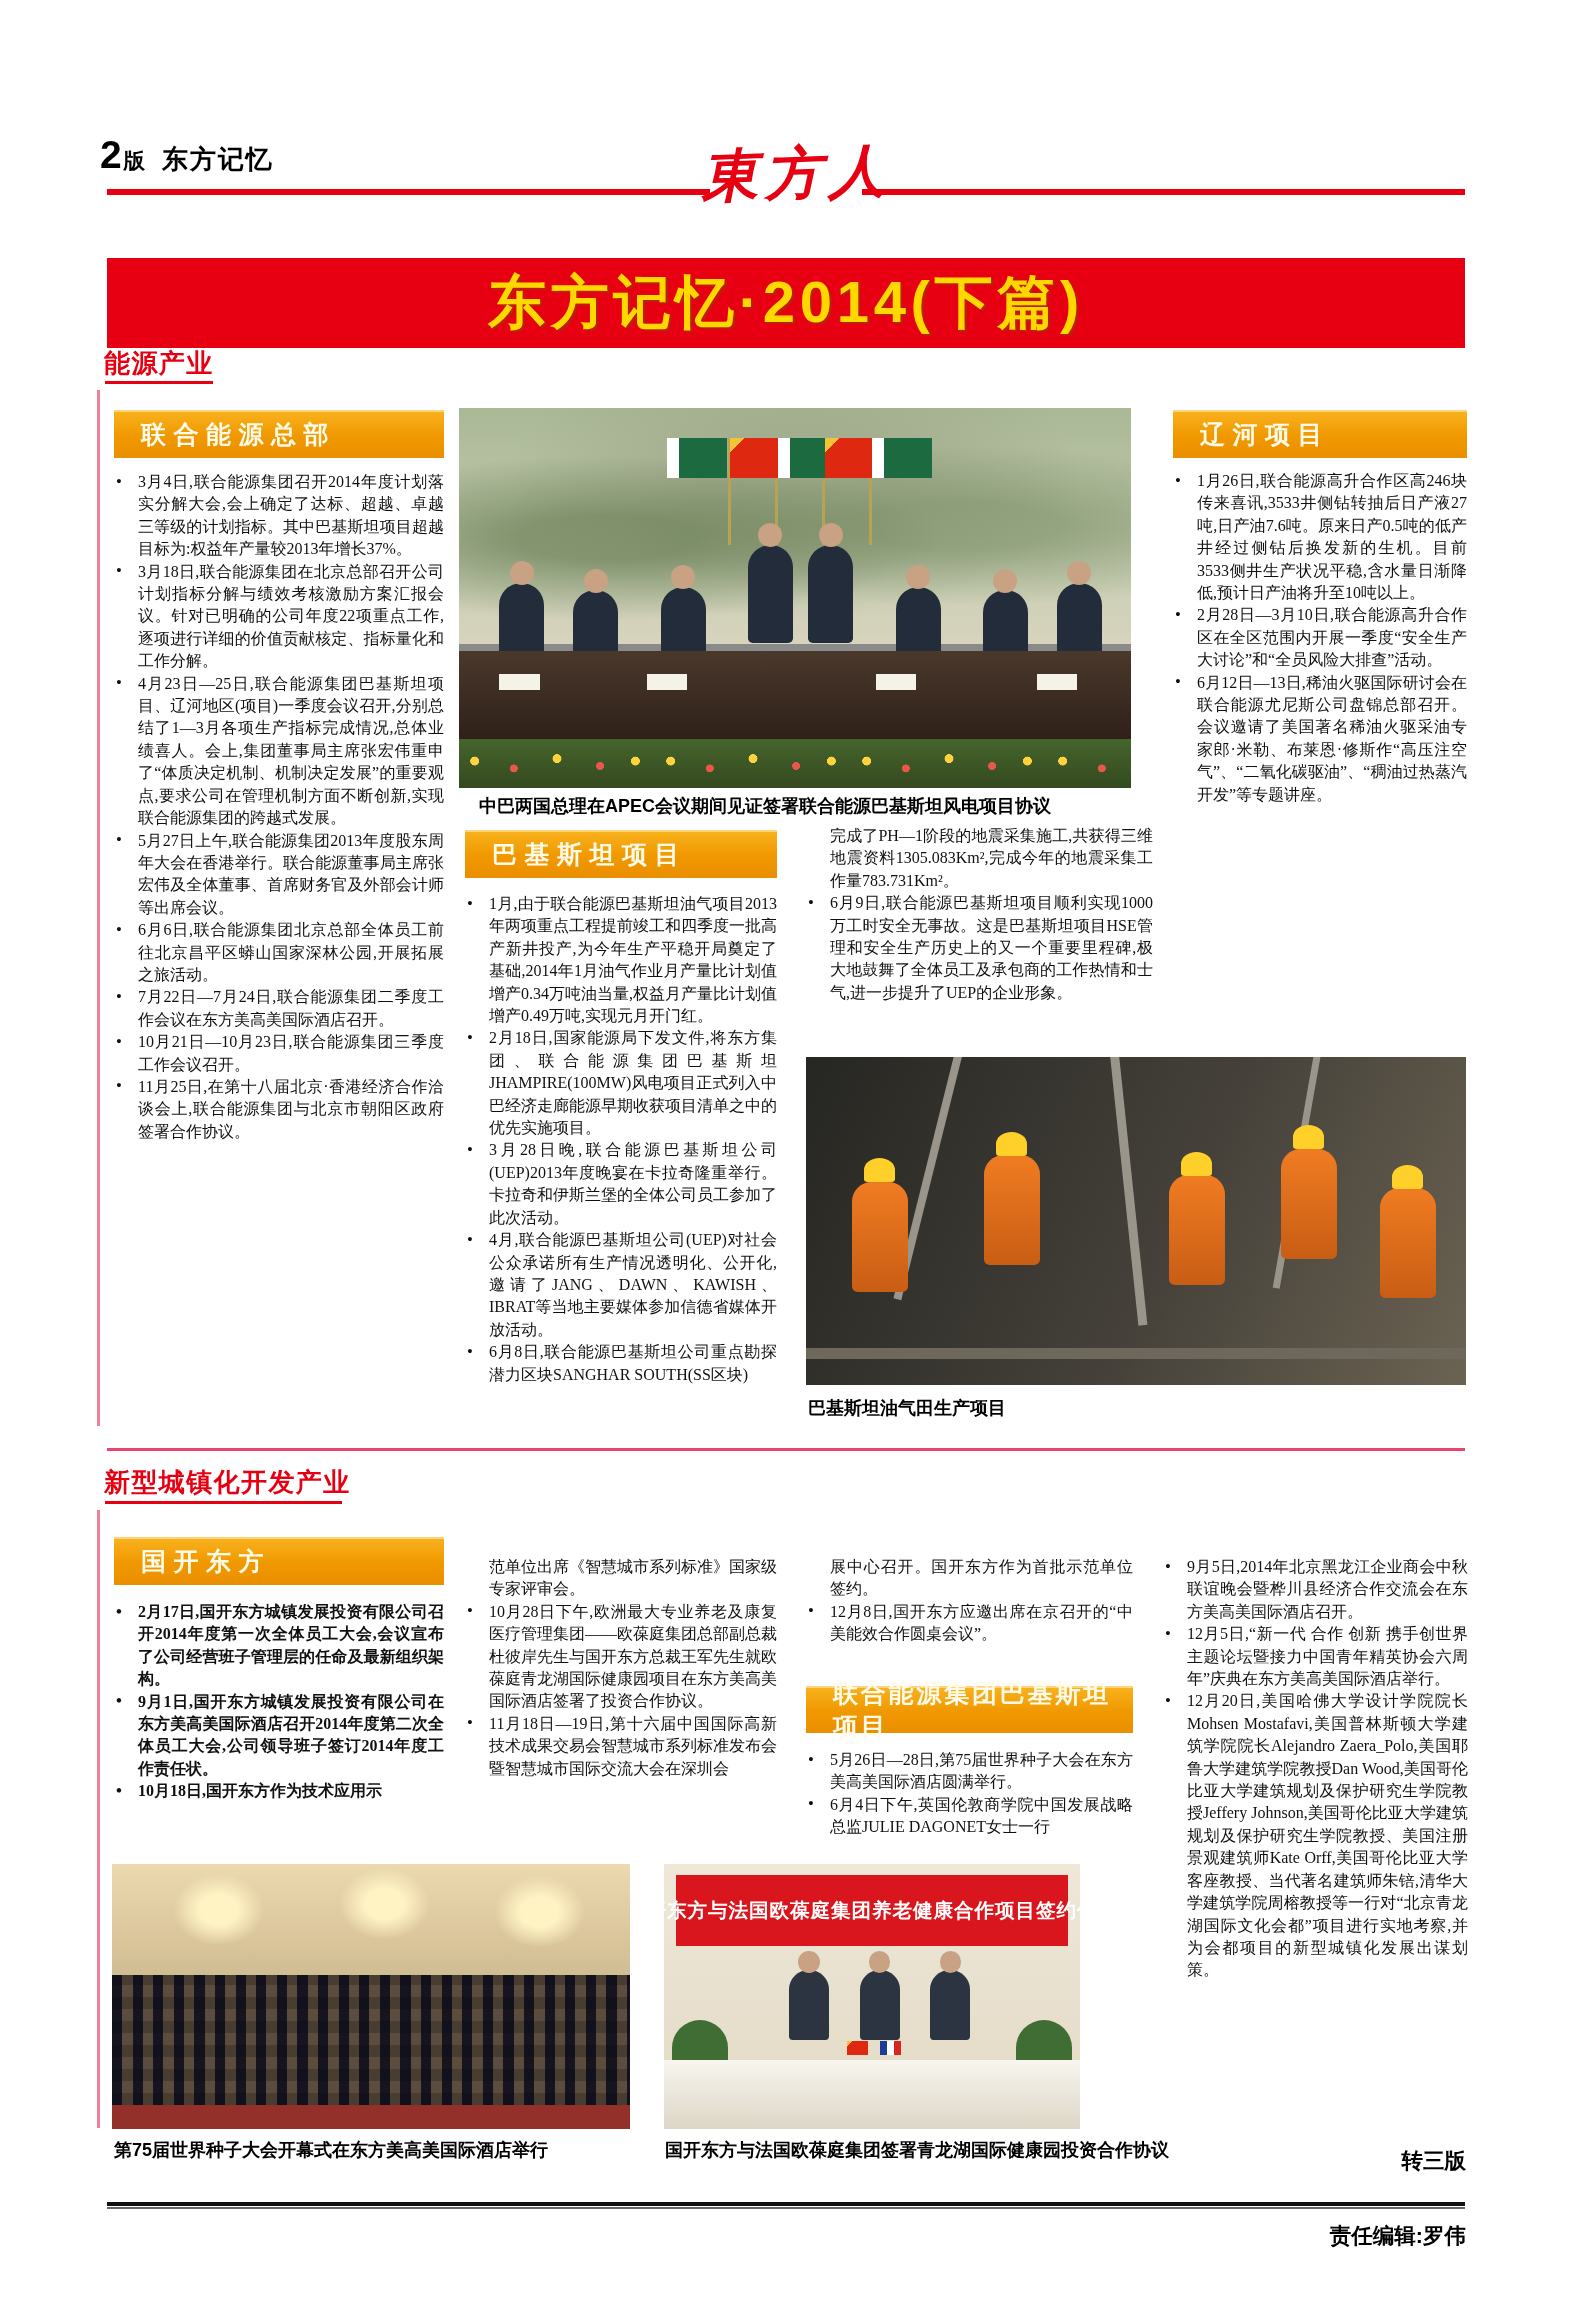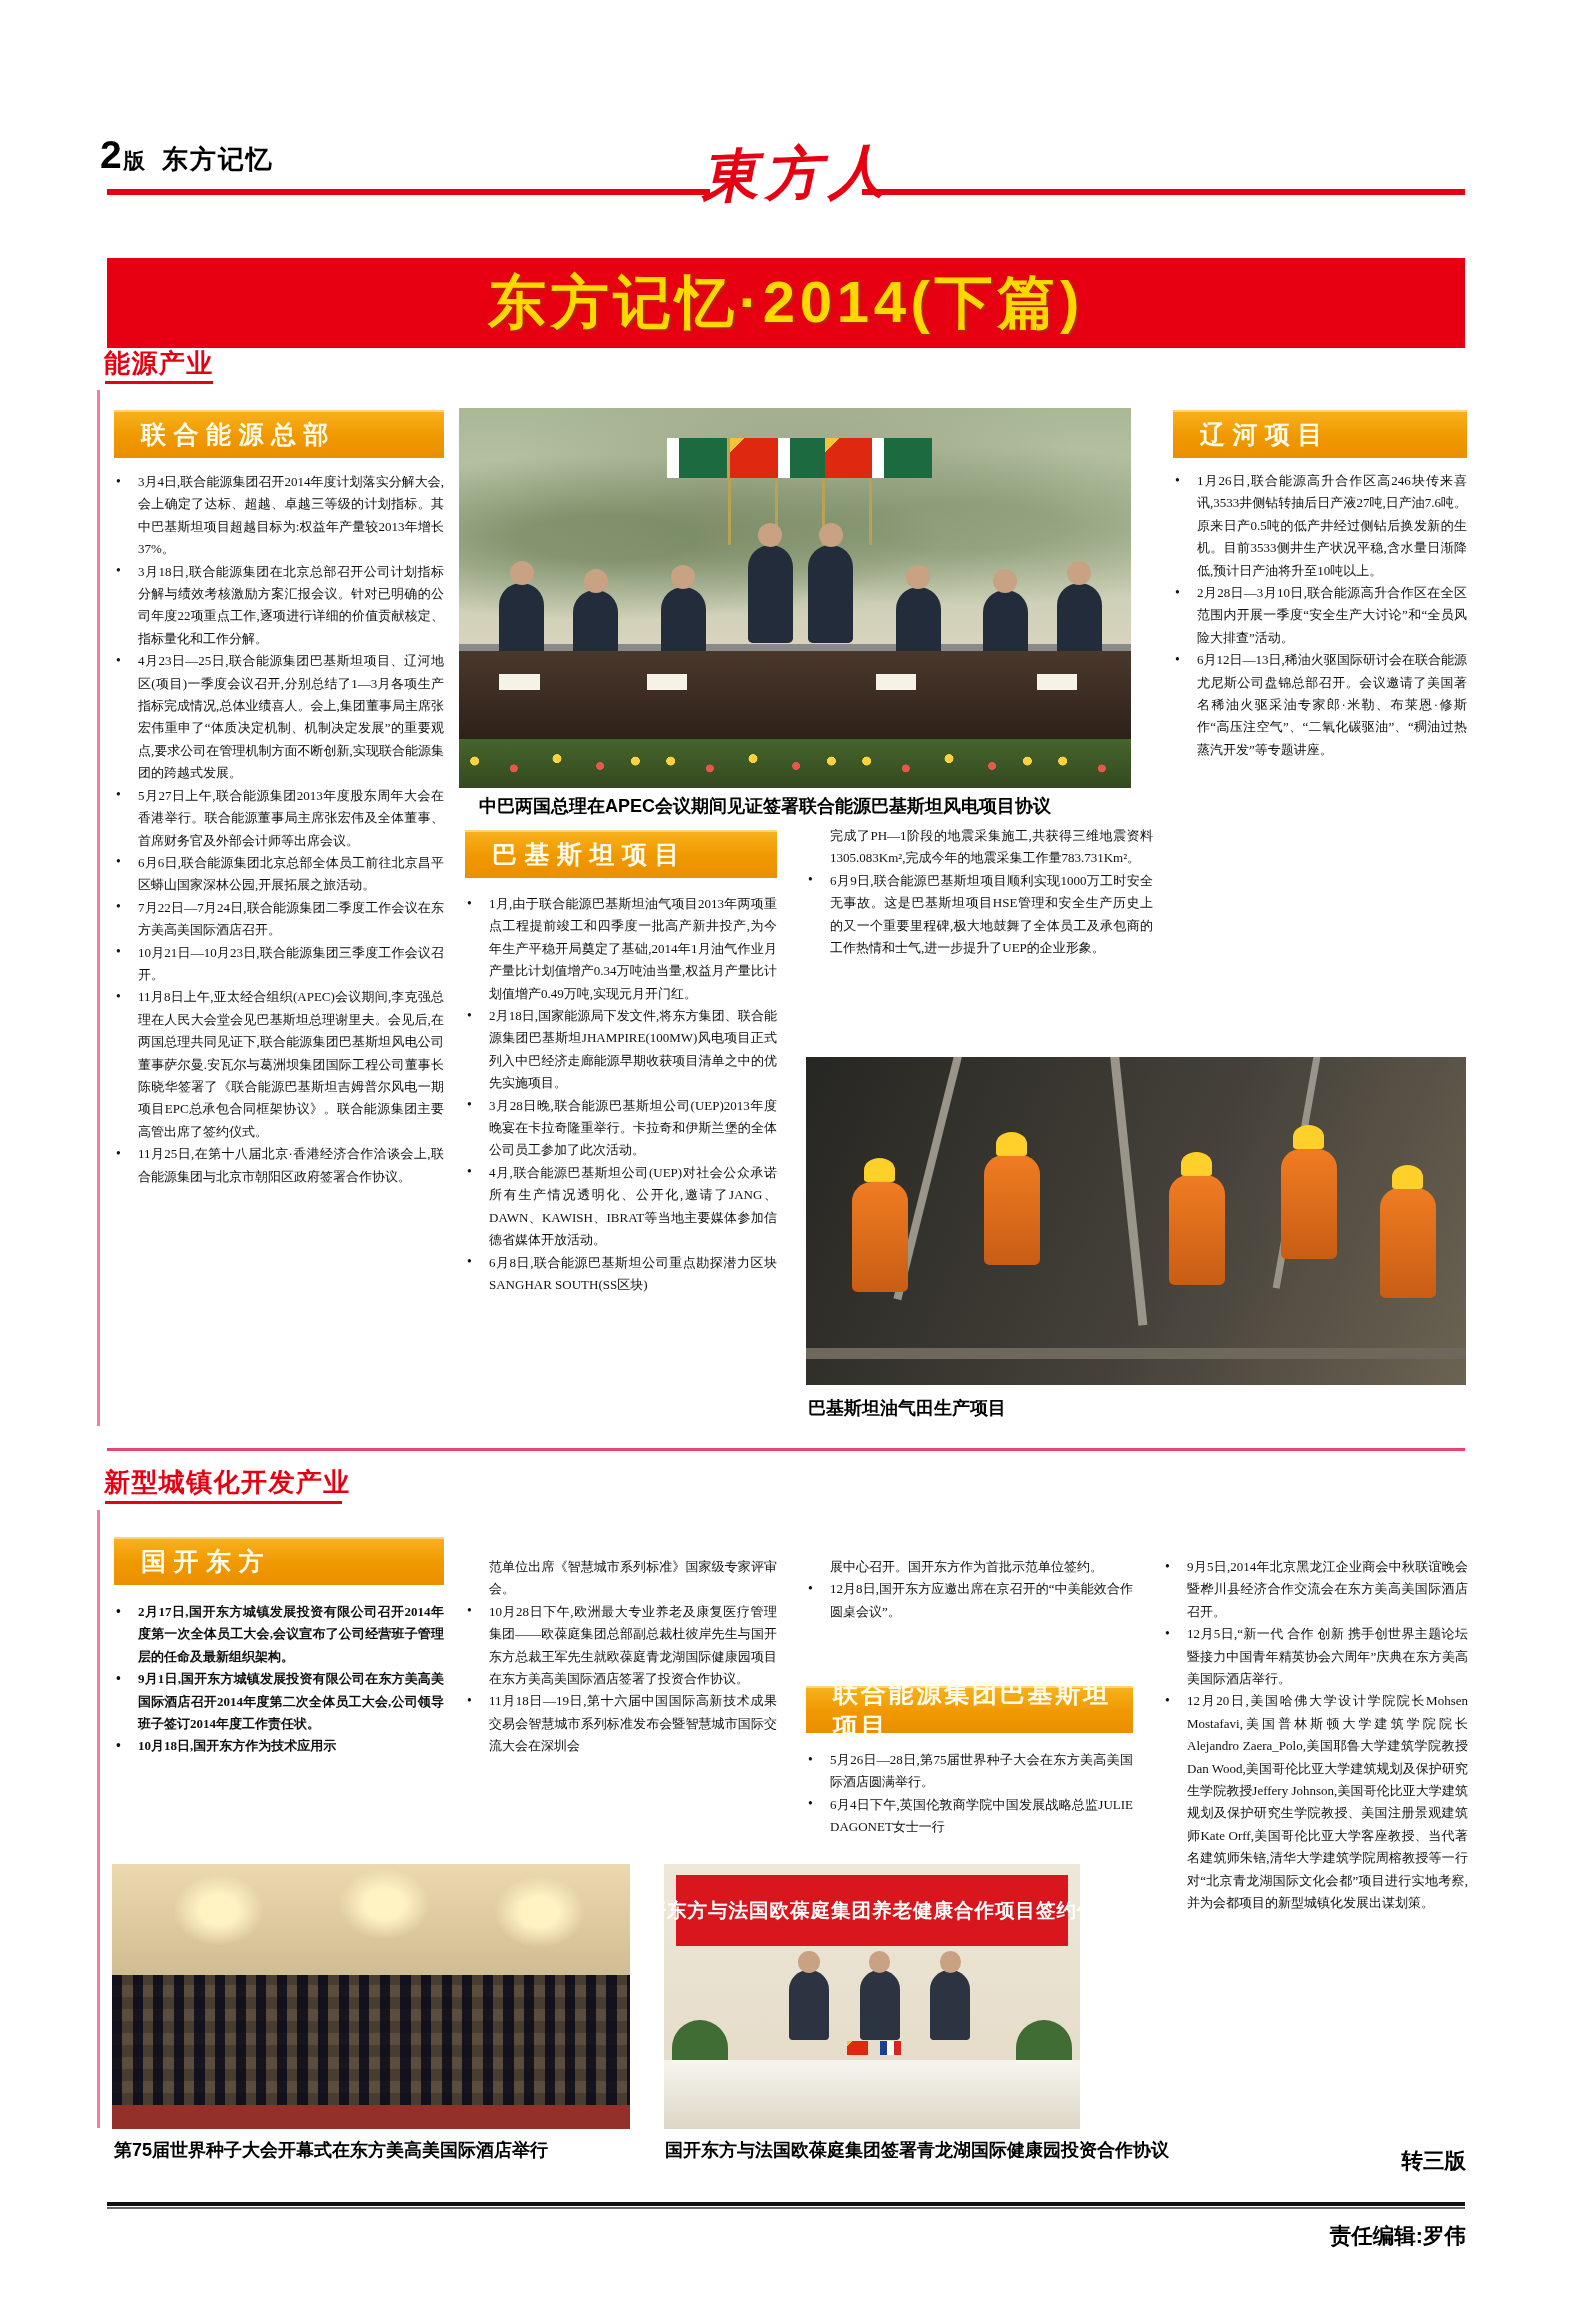--- a/index.html
+++ b/index.html
@@ -29,21 +29,21 @@
   .pinksep{background:#e8446e;}
 
   
   .subhead{background:linear-gradient(180deg,#f8b31f 0%,#f09800 55%,#ea8f00 100%);
            box-shadow:inset 0 1.9px 0 #ffd37a;
            color:#fffbe8;font-weight:bold;font-size:25px;letter-spacing:7.5px;
            display:flex;align-items:center;padding-left:27px;box-sizing:border-box;
            font-family:"Liberation Serif","DejaVu Serif",serif;}
 
   
-  .coltext{font-size:13px;line-height:22.4px;color:#101010;overflow:hidden;}
+  .coltext{font-size:16px;line-height:22.4px;color:#101010;overflow:hidden;}
   .item{position:relative;padding-left:24px;margin:0;text-align:justify;}
   .item::before{content:"•";position:absolute;left:1.9px;top:-0.5px;font-size:1.05em;}
   .lead{padding-left:24px;margin:0;text-align:justify;}
 
   .caption{font-family:"Liberation Sans","DejaVu Sans",sans-serif;font-weight:bold;
            font-size:18px;color:#000;line-height:1.3;}
 
   .turnnote,.editor{font-family:"Liberation Sans","DejaVu Sans",sans-serif;font-weight:bold;
            font-size:21.5px;color:#000;text-align:right;}
   .footrule{background:linear-gradient(180deg,#111 0 55%,#ffffff 55% 72%,#666 72% 100%);}
@@ -129,21 +129,20 @@
 
   <div class="abs subhead" style="left:114px;top:410px;width:330px;height:48px;">联合能源总部</div>
   <div class="abs coltext" style="left:114px;top:471px;width:330px;height:954px;">
     <p class="item">3月4日,联合能源集团召开2014年度计划落实分解大会,会上确定了达标、超越、卓越三等级的计划指标。其中巴基斯坦项目超越目标为:权益年产量较2013年增长37%。</p>
     <p class="item">3月18日,联合能源集团在北京总部召开公司计划指标分解与绩效考核激励方案汇报会议。针对已明确的公司年度22项重点工作,逐项进行详细的价值贡献核定、指标量化和工作分解。</p>
     <p class="item">4月23日—25日,联合能源集团巴基斯坦项目、辽河地区(项目)一季度会议召开,分别总结了1—3月各项生产指标完成情况,总体业绩喜人。会上,集团董事局主席张宏伟重申了“体质决定机制、机制决定发展”的重要观点,要求公司在管理机制方面不断创新,实现联合能源集团的跨越式发展。</p>
     <p class="item">5月27日上午,联合能源集团2013年度股东周年大会在香港举行。联合能源董事局主席张宏伟及全体董事、首席财务官及外部会计师等出席会议。</p>
     <p class="item">6月6日,联合能源集团北京总部全体员工前往北京昌平区蟒山国家深林公园,开展拓展之旅活动。</p>
     <p class="item">7月22日—7月24日,联合能源集团二季度工作会议在东方美高美国际酒店召开。</p>
     <p class="item">10月21日—10月23日,联合能源集团三季度工作会议召开。</p>
-    <p class="item">11月8日上午,亚太经合组织(APEC)会议期间,李克强总理在人民大会堂会见巴基斯坦总理谢里夫。会见后,在两国总理共同见证下,联合能源集团巴基斯坦风电公司董事萨尔曼.安瓦尔与葛洲坝集团国际工程公司董事长陈晓华签署了《联合能源巴基斯坦吉姆普尔风电一期项目EPC总承包合同框架协议》。联合能源集团主要高管出席了签约仪式。</p>
     <p class="item">11月25日,在第十八届北京·香港经济合作洽谈会上,联合能源集团与北京市朝阳区政府签署合作协议。</p>
   </div>
 
   <div class="photo" style="left:459px;top:408px;width:672px;height:380px;">
     <div class="p1-mural"></div>
     <div class="p1-flagpole" style="left:40%;"></div>
     <div class="p1-flagpole" style="left:47%;"></div>
     <div class="p1-flagpole" style="left:54%;"></div>
     <div class="p1-flagpole" style="left:61%;"></div>
     <div class="p1-flag pk" style="left:31%;"></div>

